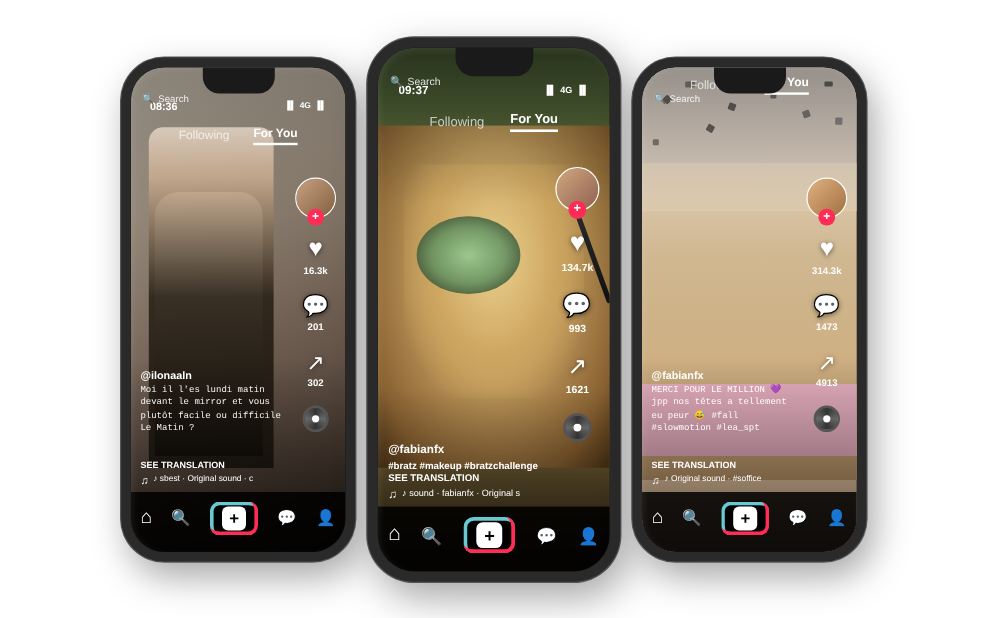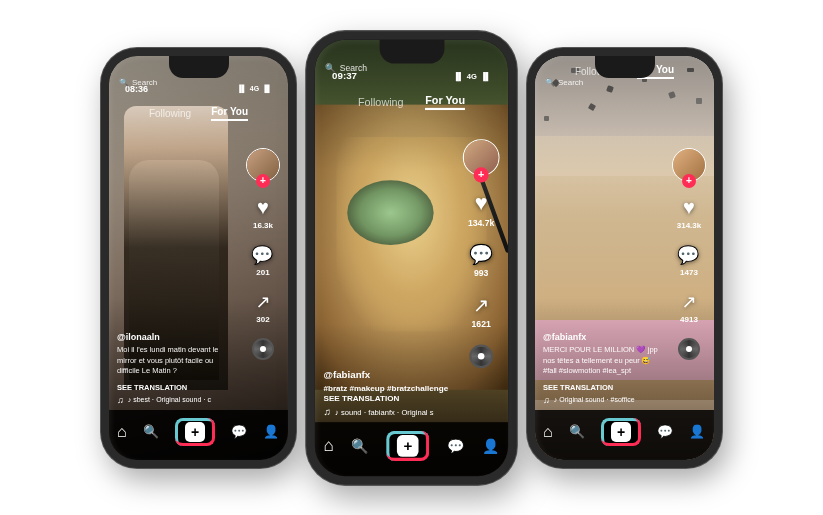--- a/index.html
+++ b/index.html
@@ -207,22 +207,23 @@
     .username {
       color: #fff;
       font-size: 9px;
       font-weight: 700;
       margin-bottom: 3px;
     }
     .caption {
       color: #fff;
       font-size: 7.5px;
       line-height: 1.4;
-      margin-bottom: 6px;
+      margin-bottom: 20px;
       opacity: 0.95;
+      font-family: Liberation Mono, monospace;
     }
     .see-translation {
       color: #fff;
       font-size: 7.5px;
       font-weight: 700;
       margin-bottom: 3px;
     }
     .sound-bar {
       display: flex;
       align-items: center;

